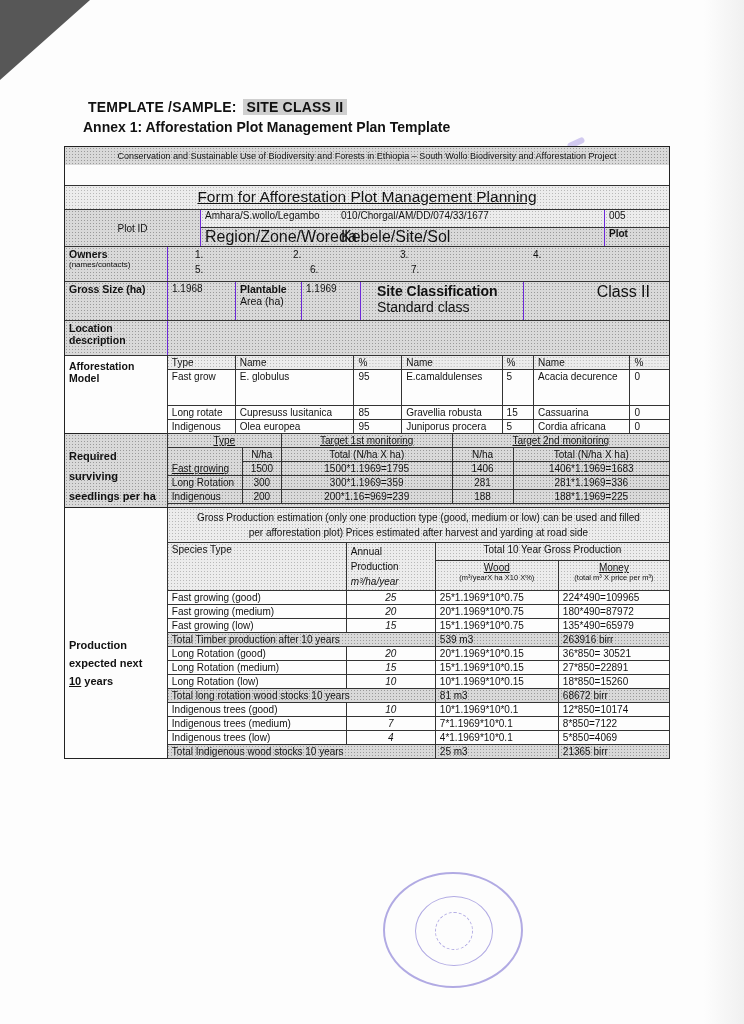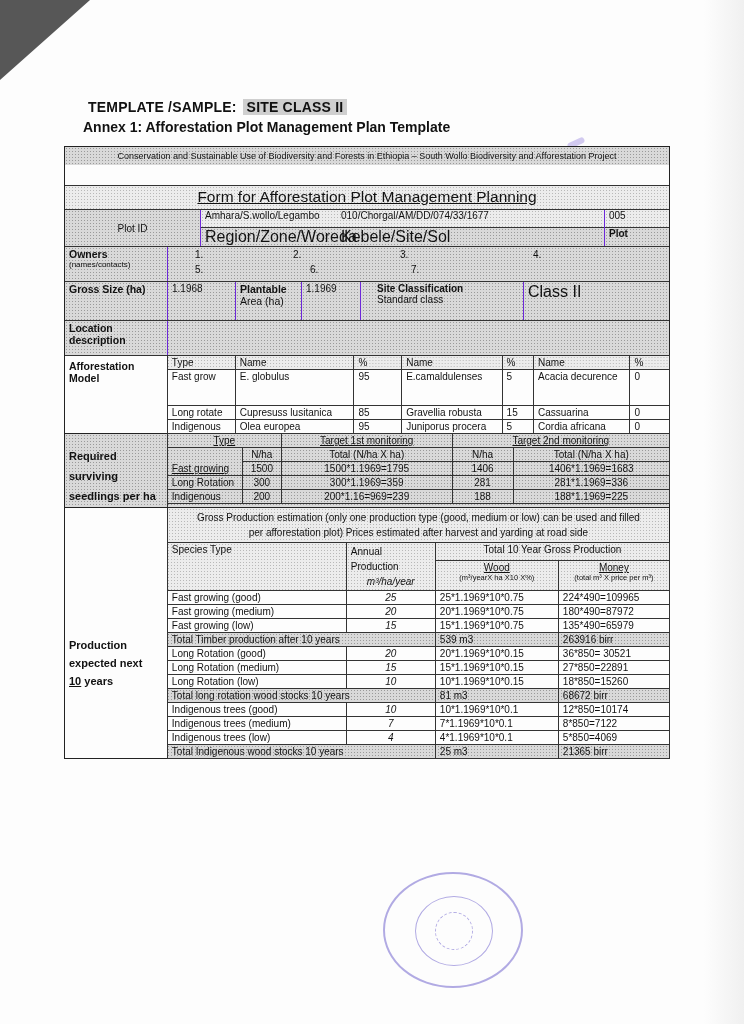--- a/index.html
+++ b/index.html
@@ -16,21 +16,21 @@
   .cell{border-left:1px solid #6d28d9;padding:1px 4px;font-size:10px;box-sizing:border-box;}
   .cell:first-child{border-left:none;}
   .banner{font-size:9px;padding:4px 4px;text-align:center;}
   .formtitle{font-size:15.5px;text-align:center;padding:2px 0 3px;margin-top:20px;}
   .formtitle span{text-decoration:underline;}
   .b{font-weight:bold;}
   .sm{font-size:8px;}
   table{border-collapse:collapse;width:100%;}
   td{border:1px solid #333;font-size:10px;padding:1px 4px;vertical-align:top;}
   .c{text-align:center;}
-  .i{font-style:italic;margin-left:16px;}
+  .i{font-style:italic;}
   .u{text-decoration:underline;}
   .stamp{position:absolute;left:383px;top:872px;width:136px;height:112px;border-radius:50%;border:2px solid #8a7fd6;opacity:.65;}
   .stamp .inner{position:absolute;left:30px;top:22px;width:76px;height:68px;border-radius:50%;border:1.5px solid #8a7fd6;}
   .stamp .core{position:absolute;left:50px;top:38px;width:36px;height:36px;border-radius:50%;border:1px dashed #8a7fd6;}
   .mark{position:absolute;left:567px;top:140px;width:18px;height:6px;background:#b6a8e8;transform:rotate(-25deg);opacity:.6;border-radius:3px;}
 </style>
 </head>
 <body>
 
 <div class="corner"></div>
@@ -81,25 +81,25 @@
   </div>
 
   <div class="row dot" style="height:38px;">
     <div class="cell b" style="width:102px;font-size:10.5px;">Gross Size (ha)</div>
     <div class="cell" style="width:68px;">1.1968</div>
     <div class="cell b" style="width:66px;font-size:10.5px;">
       <div>Plantable</div>
       <div style="font-weight:normal;">Area (ha)</div>
     </div>
     <div class="cell" style="width:59px;">1.1969</div>
-    <div class="cell" style="width:163px;font-size:10px;padding-left:16px;">
+    <div class="cell" style="width:163px;font-size:14px;padding-left:16px;">
       <div class="b">Site Classification</div>
       <div>Standard class</div>
     </div>
-    <div class="cell" style="width:133px;font-size:16px;padding-right:6px;">Class II</div>
+    <div class="cell" style="width:133px;font-size:16px;text-align:right;padding-right:6px;">Class II</div>
   </div>
 
   <div class="row dot" style="height:34px;">
     <div class="cell b" style="width:102px;font-size:10.5px;">
       <div>Location</div>
       <div>description</div>
     </div>
     <div class="cell" style="width:502px;"></div>
   </div>
 

